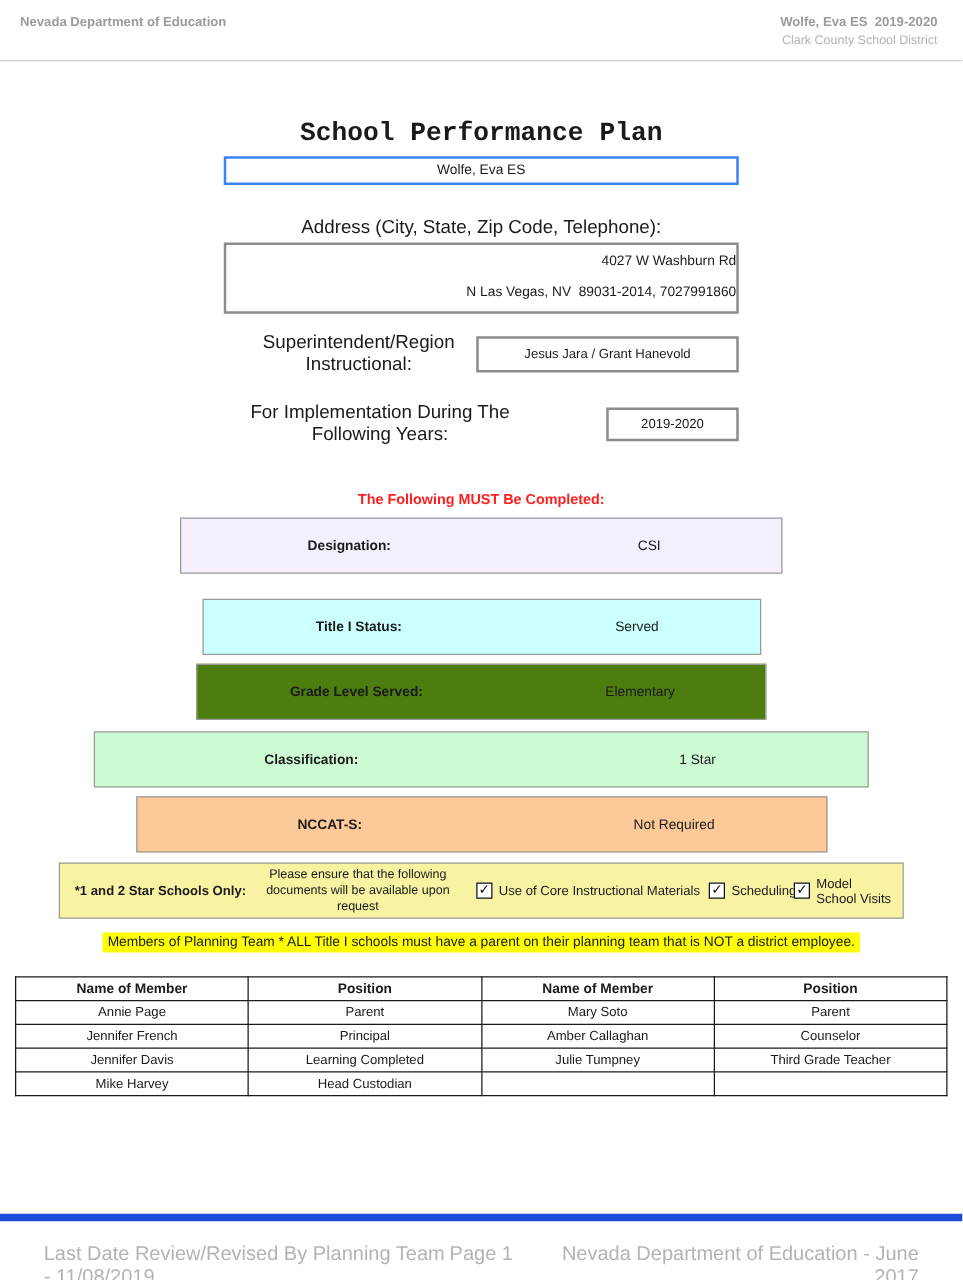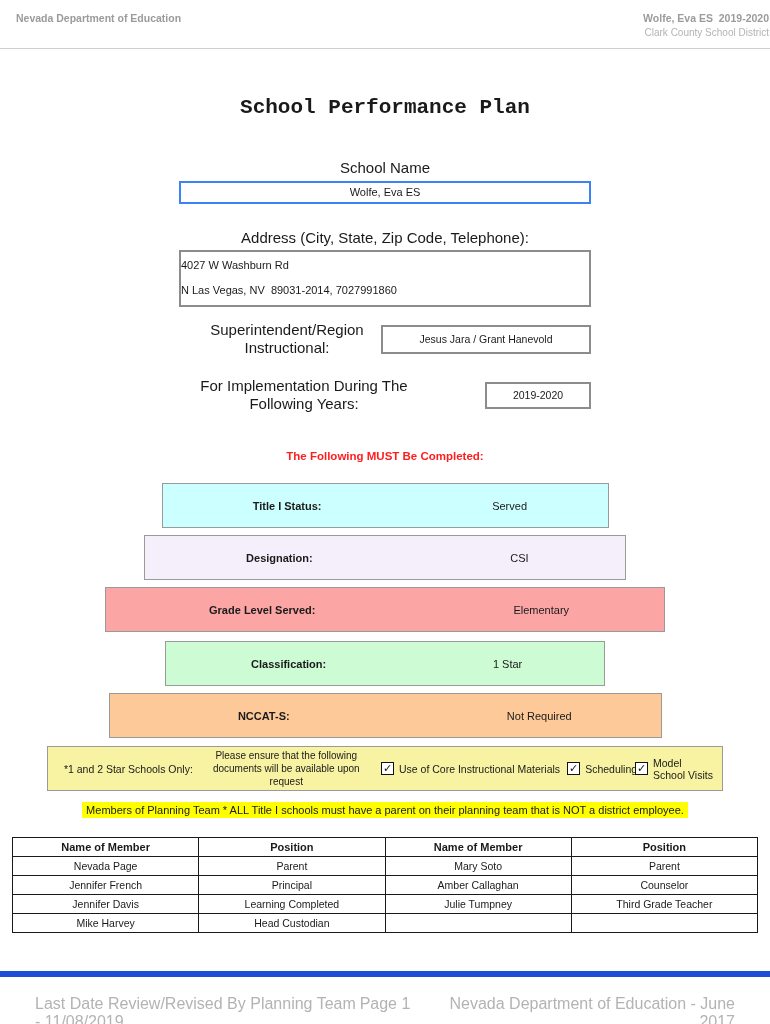--- a/index.html
+++ b/index.html
@@ -4,64 +4,64 @@
 <style>
   html,body{margin:0;padding:0;}
   body{
     width:770px;height:1024px;background:#ffffff;
     font-family:"Liberation Sans","DejaVu Sans",sans-serif;
     color:#1a1a1a;position:relative;overflow:hidden;
   }
   .page{position:absolute;inset:0;}
 
   
-  .header{display:flex;justify-content:space-between;align-items:flex-start;padding:12px 1px 0 16px;}
+  .header{display:flex;justify-content:space-between;align-items:flex-start;padding:12px 20px 0 16px;}
   .hdr-left{font-size:10.5px;font-weight:bold;color:#9b9b9b;white-space:pre;}
   .hdr-right{text-align:right;}
   .hdr-right .l1{font-size:10.5px;font-weight:bold;color:#9b9b9b;white-space:pre;}
   .hdr-right .l2{font-size:10px;color:#b3b3b3;margin-top:3px;}
   .rule{border-top:1px solid #cfcfcf;margin-top:10px;}
 
   
   .doc-title{text-align:center;font-size:21px;font-weight:bold;margin-top:46px;line-height:26px;font-family:Liberation Mono, monospace;}
   .center-label{text-align:center;font-size:15px;line-height:18px;}
   .school-label{margin-top:38px;}
   .field-box{
     width:408px;margin:4px auto 0;border:2px solid #3b82f6;background:#fff;
     text-align:center;font-size:11px;padding:3px 0;line-height:13px;
   }
   .addr-label{margin-top:25px;}
-  .addr-box{width:408px;margin:3px auto 0;border:2px solid #8c8c8c;text-align:left;
+  .addr-box{width:408px;margin:3px auto 0;border:2px solid #8c8c8c;text-align:right;
     font-size:11px;padding:7px 0 8px;line-height:13px;}
   .addr-box .line2{margin-top:12px;white-space:pre;}
 
   .super-row{display:flex;width:412px;margin:14px auto 0;align-items:center;}
   .super-label{flex:1;text-align:center;font-size:15px;line-height:18px;white-space:pre-line;padding-left:14px;}
   .super-box{width:206px;border:2px solid #8c8c8c;text-align:center;font-size:10.5px;padding:6px 0;line-height:13px;}
 
   .impl-row{display:flex;width:412px;margin:20px auto 0;align-items:center;gap:48px;}
   .impl-label{flex:1;text-align:center;font-size:15px;line-height:18px;}
   .impl-box{width:102px;border:2px solid #8c8c8c;text-align:center;font-size:10.5px;padding:5px 0;line-height:13px;margin-left:8px;}
 
   .must{ text-align:center;font-weight:bold;font-size:11.5px;margin-top:36px;color:#ff1e1e;line-height:14px;}
 
   
   .status-row{height:45px;margin:7px auto 0;border:1px solid #9a9a9a;display:flex;align-items:center;box-sizing:border-box;}
   .status-row .s-label{width:56%;text-align:center;font-weight:bold;font-size:11px;}
   .status-row .s-value{width:44%;text-align:center;font-size:11px;}
   .row-title1{width:447px;background:#ccffff;margin-top:20px;}
   .row-desig {width:482px;background:#f5eefb;}
-  .row-grade {width:560px;background:#fca5a5;}
-  .row-class {width:440px;background:#ccfbd4;margin-top:9px;align-items:center;}
+  .row-grade {width:456px;background:#4d7c0f;}
+  .row-class {width:620px;background:#ccfbd4;margin-top:9px;align-items:center;}
   .row-nccat {width:553px;background:#fdc998;}
 
   
   .star-strip{width:676px;height:45px;margin:8px auto 0;background:#f7f3a2;border:1px solid #9a9a9a;
     display:flex;align-items:center;box-sizing:border-box;padding:0 8px;}
-  .star-label{width:22%;font-weight:normal;font-size:10.5px;text-align:center;}
+  .star-label{width:22%;font-weight:bold;font-size:10.5px;text-align:center;}
   .star-note{width:26%;font-size:10px;text-align:center;line-height:13px;white-space:pre-line;}
   .cb-item{display:flex;align-items:center;justify-content:center;font-size:10.5px;}
   .cb-1{width:30%;}
   .cb-2{width:10%;}
   .cb-3{width:12%;}
   .checkbox{width:11px;height:11px;border:1.5px solid #111;background:#fff;display:inline-flex;
     align-items:center;justify-content:center;margin-right:5px;flex:0 0 auto;}
   .checkbox::after{content:"✓";font-size:11px;line-height:10px;color:#111;margin-top:-2px;}
 
   .team-note{text-align:center;margin-top:12px;font-size:11px;line-height:14px;}
@@ -89,21 +89,20 @@
     <div class="hdr-left">Nevada Department of Education</div>
     <div class="hdr-right">
       <div class="l1">Wolfe, Eva ES  2019-2020</div>
       <div class="l2">Clark County School District</div>
     </div>
   </div>
   <div class="rule"></div>
 
   <div class="doc-title">School Performance Plan</div>
 
-  <div class="center-label school-label">School Name</div>
   <div class="field-box">Wolfe, Eva ES</div>
 
   <div class="center-label addr-label">Address (City, State, Zip Code, Telephone):</div>
   <div class="addr-box">
     <div class="line1">4027 W Washburn Rd</div>
     <div class="line2">N Las Vegas, NV  89031-2014, 7027991860</div>
   </div>
 
   <div class="super-row">
     <div class="super-label">Superintendent/Region
@@ -111,27 +110,27 @@
     <div class="super-box">Jesus Jara / Grant Hanevold</div>
   </div>
 
   <div class="impl-row">
     <div class="impl-label">For Implementation During The Following Years:</div>
     <div class="impl-box">2019-2020</div>
   </div>
 
   <div class="must">The Following MUST Be Completed:</div>
 
+  <div class="status-row row-desig">
+    <div class="s-label">Designation:</div>
+    <div class="s-value">CSI</div>
+  </div>
   <div class="status-row row-title1">
     <div class="s-label">Title I Status:</div>
     <div class="s-value">Served</div>
-  </div>
-  <div class="status-row row-desig">
-    <div class="s-label">Designation:</div>
-    <div class="s-value">CSI</div>
   </div>
   <div class="status-row row-grade">
     <div class="s-label">Grade Level Served:</div>
     <div class="s-value">Elementary</div>
   </div>
   <div class="status-row row-class">
     <div class="s-label">Classification:</div>
     <div class="s-value">1 Star</div>
   </div>
   <div class="status-row row-nccat">
@@ -163,21 +162,21 @@
 
   <table class="members">
     <tbody>
         <tr>
       <th>Name of Member</th>
       <th>Position</th>
       <th>Name of Member</th>
       <th>Position</th>
     </tr>
     <tr>
-      <td>Nevada Page</td>
+      <td>Annie Page</td>
       <td>Parent</td>
       <td>Mary Soto</td>
       <td>Parent</td>
     </tr>
     <tr>
       <td>Jennifer French</td>
       <td>Principal</td>
       <td>Amber Callaghan</td>
       <td>Counselor</td>
     </tr>

